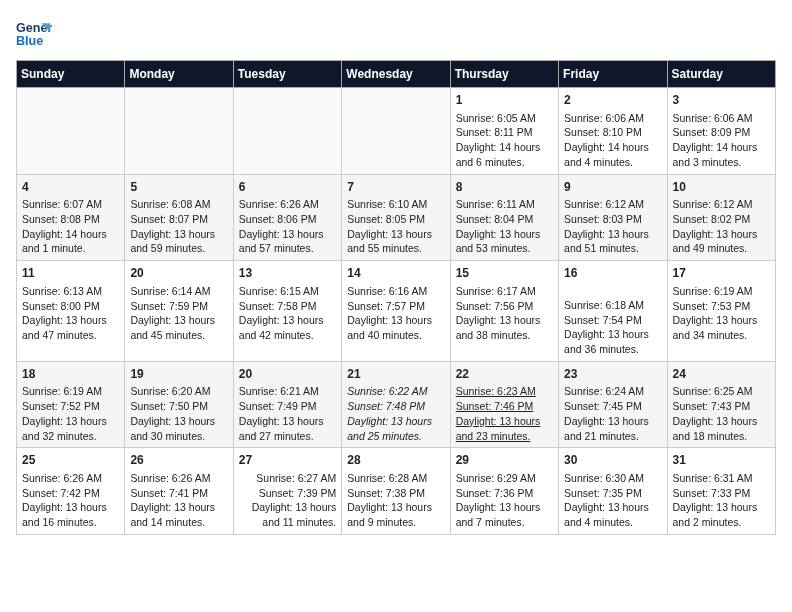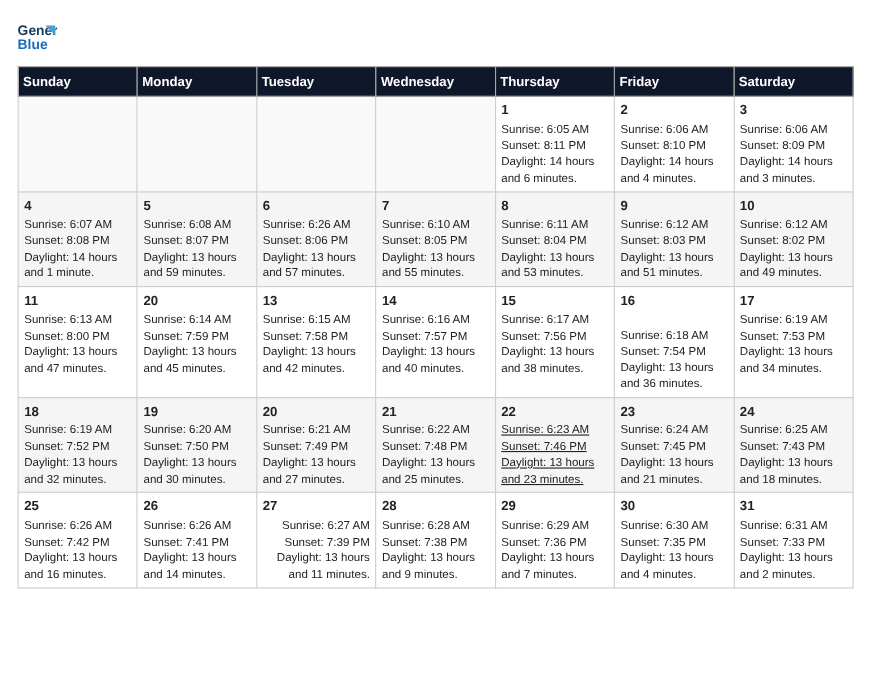--- a/index.html
+++ b/index.html
@@ -250,21 +250,21 @@
         </td>
         <td>
           <span class="day-num">20</span>
           <div style="white-space: pre-line;">Sunrise: 6:21 AM
 Sunset: 7:49 PM
 Daylight: 13 hours
 and 27 minutes.</div>
         </td>
         <td>
           <span class="day-num">21</span>
-          <div style="white-space: pre-line;">Sunrise: 6:22 AM
+          <div style="white-space: pre-line; font-style: italic;">Sunrise: 6:22 AM
 Sunset: 7:48 PM
 Daylight: 13 hours
 and 25 minutes.</div>
         </td>
         <td>
           <span class="day-num">22</span>
           <div style="white-space: pre-line; text-decoration: underline;">Sunrise: 6:23 AM
 Sunset: 7:46 PM
 Daylight: 13 hours
 and 23 minutes.</div>

